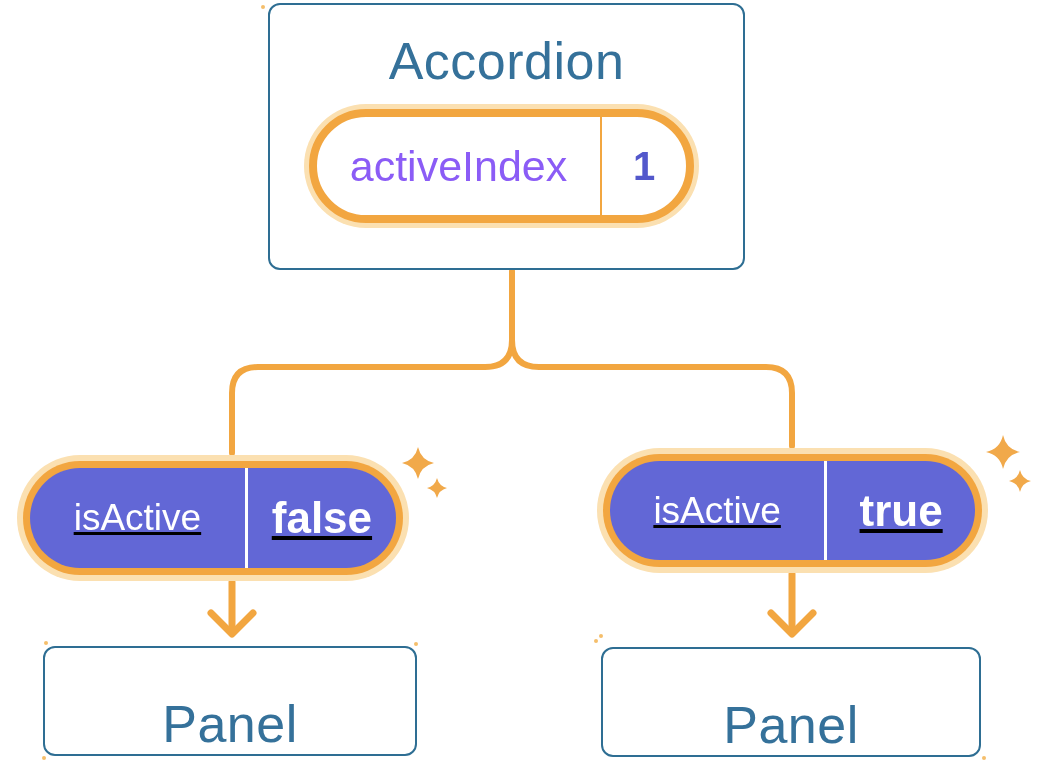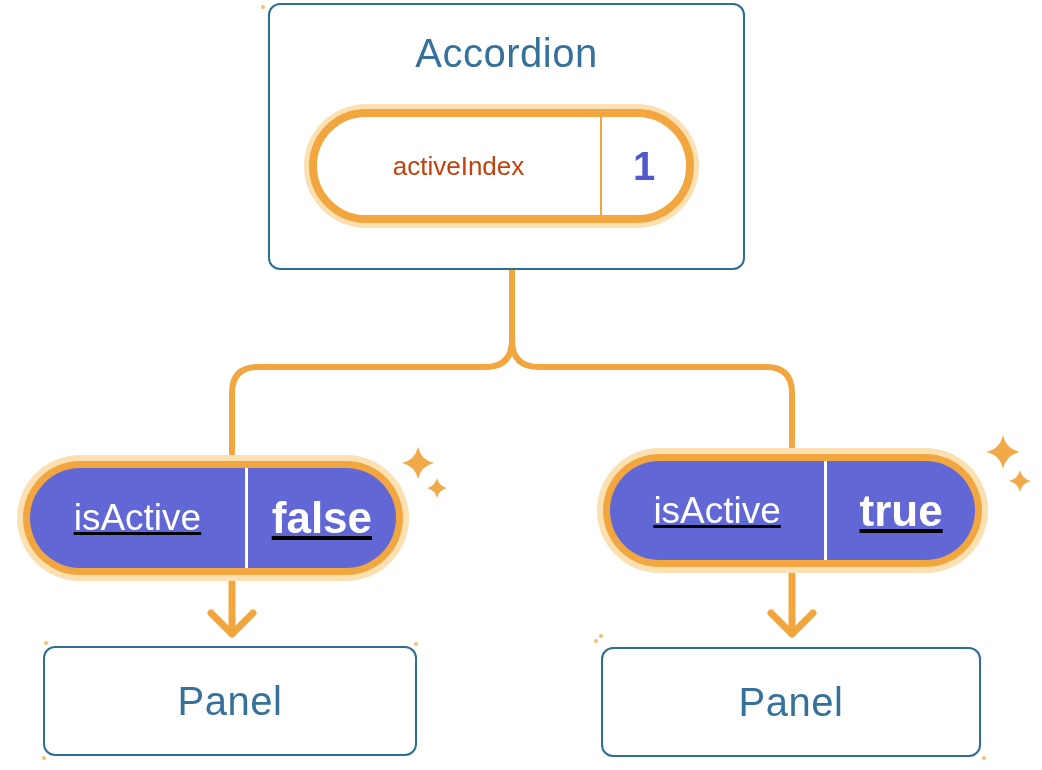--- a/index.html
+++ b/index.html
@@ -19,28 +19,28 @@
   }
   .box {
     position: absolute;
     background: #ffffff;
     border: 2px solid #2E6E93;
     border-radius: 12px;
   }
   .accordion-box { left: 268px; top: 3px; width: 477px; height: 267px; }
   .box-title {
     color: #35719A;
-    font-size: 40px;
+    font-size: 52px;
     text-align: center;
     letter-spacing: 0.5px;
   }
   .accordion-title { margin-top: 26px; }
   .panel-box {
     display: flex;
-    align-items: center;
+    align-items: flex-end;
     justify-content: center;
   }
   .panel-left  { left: 43px;  top: 646px; width: 374px; height: 110px; }
   .panel-right { left: 601px; top: 647px; width: 380px; height: 110px; }
 
   
   .pill-halo {
     position: absolute;
     background: #FBE0B1;
     border-radius: 999px;
@@ -70,21 +70,21 @@
     display: flex;
     align-items: stretch;
     overflow: hidden;
     text-decoration: underline;
   }
   .cell {
     display: flex;
     align-items: center;
     justify-content: center;
   }
-  .state-label { flex: 283; color: #c2410c; font-size: 26px; }
+  .state-label { flex: 283; color: #8b5cf6; font-size: 43px; }
   .state-value { flex: 84;  color: #5358CB; font-size: 40px; font-weight: bold; }
   .divider-orange { width: 2px; background: #F2A640; }
   .divider-white  { width: 3px; background: #ffffff; }
   .prop-label { flex: 145; color: #ffffff; font-size: 37px; }
   .prop-value { flex: 100; color: #ffffff; font-size: 44px; font-weight: bold; }
 </style>
 </head>
 <body>
 
 <div class="stage">

